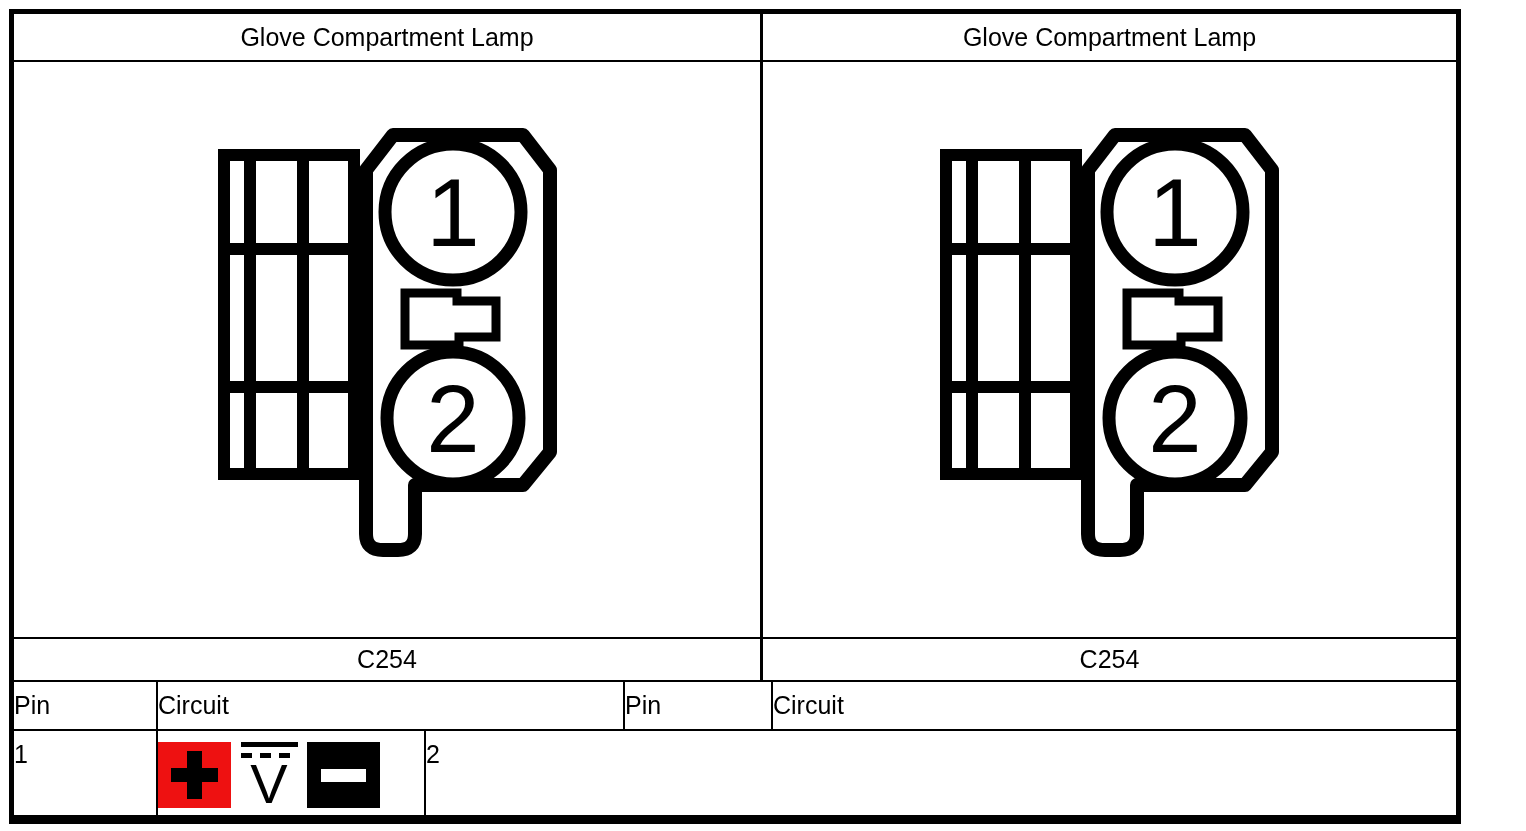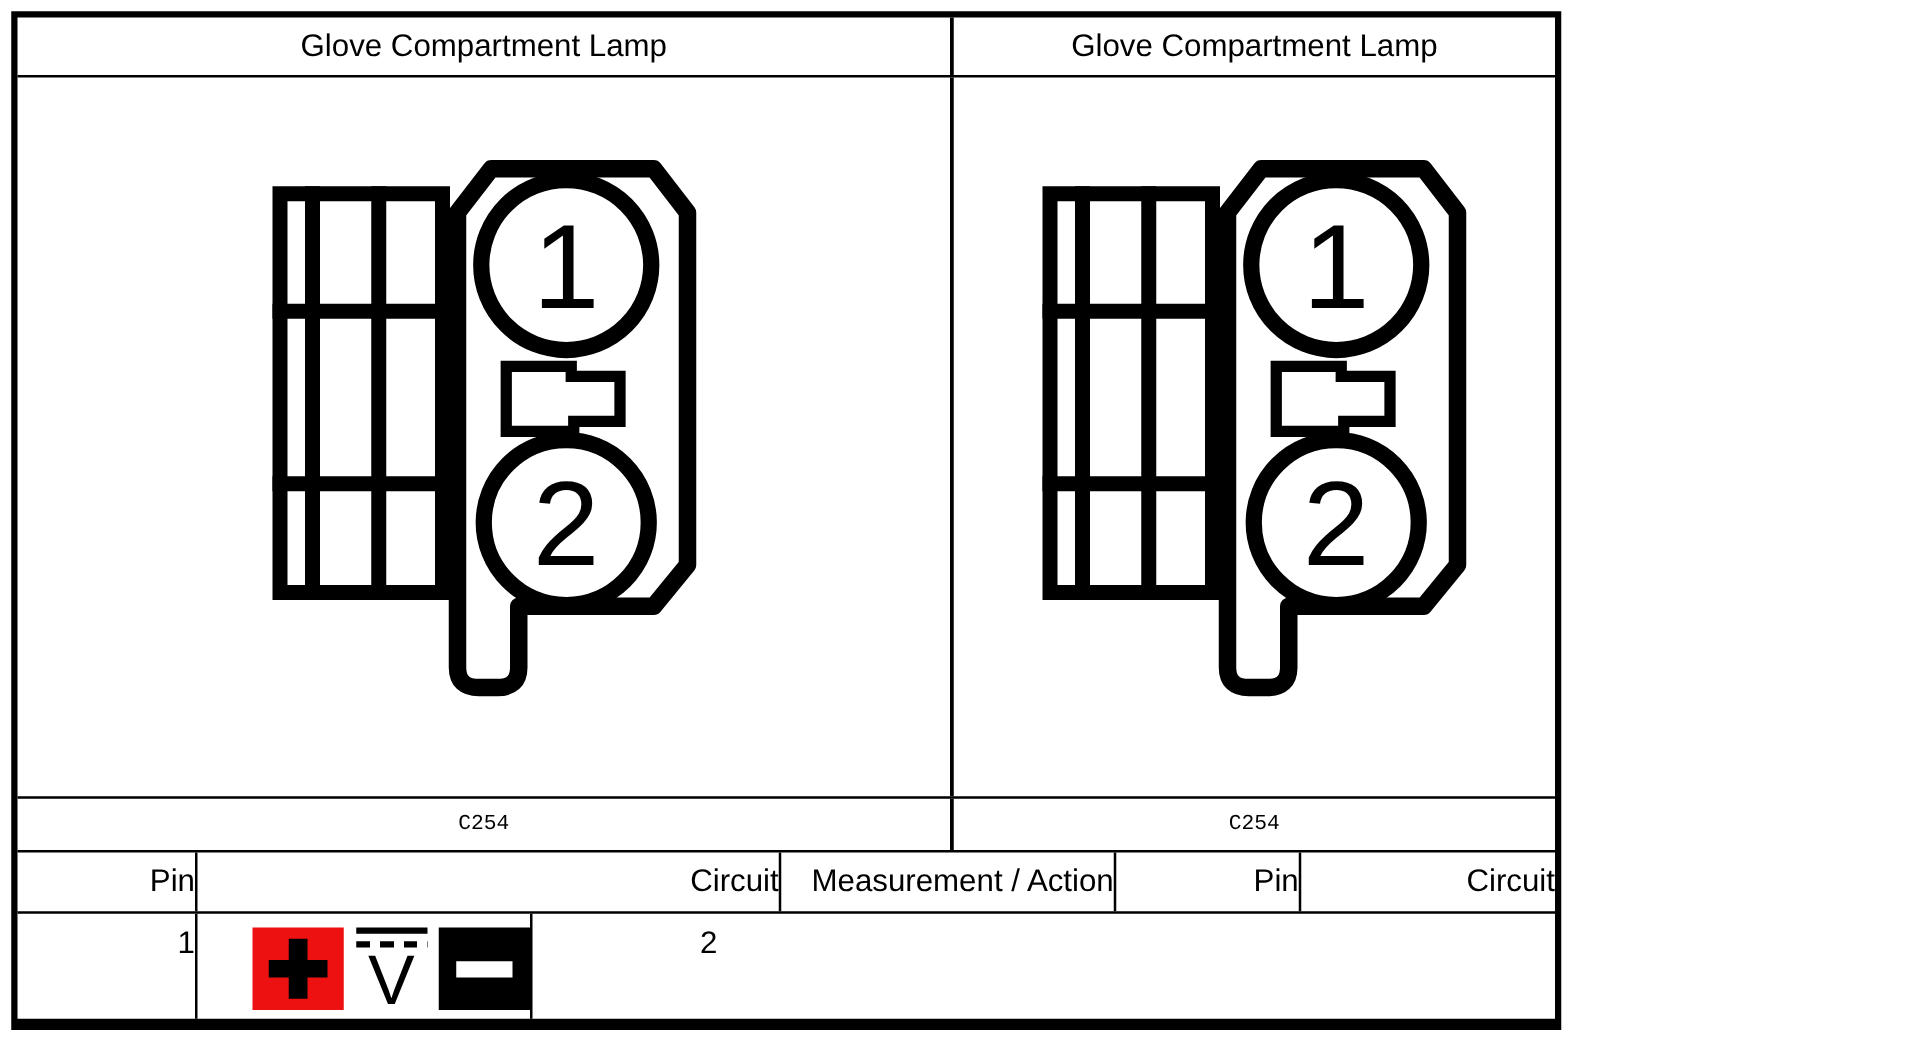--- a/index.html
+++ b/index.html
@@ -6,46 +6,46 @@
   html,body { background:#fff; }
   body {
     width:1526px; height:831px;
     font-family:"Liberation Sans", sans-serif;
     color:#000;
     position:relative;
     overflow:hidden;
   }
   .sheet {
     position:absolute; left:9px; top:9px;
-    width:1240px; height:815px;
+    width:1452px; height:815px;
     border:5px solid #000;
     border-bottom-width:9px;
     background:#fff;
     display:flex; flex-direction:column;
   }
   .row { display:flex; width:100%; }
   .bordered-bottom { border-bottom:2px solid #000; }
 
   
   .panel-left  { width:749px; border-right:3px solid #000; display:flex; align-items:center; justify-content:center; }
   .panel-right { flex:1; display:flex; align-items:center; justify-content:center; }
 
   .title-row   { height:48px; }
   .title-row .panel-left, .title-row .panel-right { font-size:25px; }
   .diagram-row { flex:1; }
-  .label-row   { height:43px; font-size:17px;font-family:Liberation Mono, monospace; }
+  .label-row   { height:43px; font-size:25px; }
 
   .connector-svg { margin-top:-14px; display:block; }
 
   
   .head-row { height:49px; font-size:25px; }
   .data-row { height:84px; font-size:25px; }
   .tcell {
     border-right:2px solid #000;
-    display:flex; justify-content:flex-end;
+    display:flex; justify-content:flex-start;
   }
   .tcell:last-child { border-right:none; }
   .head-row .tcell { align-items:center; }
   .data-row .tcell { align-items:flex-start; padding-top:9px; }
   .col-pin-l  { width:144px; }
   .col-circ-l { width:467px; }
   .col-meas   { width:268px; }
   .col-pin-r  { width:148px; }
   .col-circ-r { flex:1; }
 
@@ -123,23 +123,20 @@
     </div>
   </div>
 
   <div class="row head-row bordered-bottom">
     <div class="tcell col-pin-l">
         <span>Pin</span>
       </div>
     <div class="tcell col-circ-l">
         <span>Circuit</span>
       </div>
-    <div class="tcell col-meas">
-        <span>Measurement / Action</span>
-      </div>
     <div class="tcell col-pin-r">
         <span>Pin</span>
       </div>
     <div class="tcell col-circ-r">
         <span>Circuit</span>
       </div>
   </div>
 
   <div class="row data-row">
     <div class="tcell col-pin-l">

